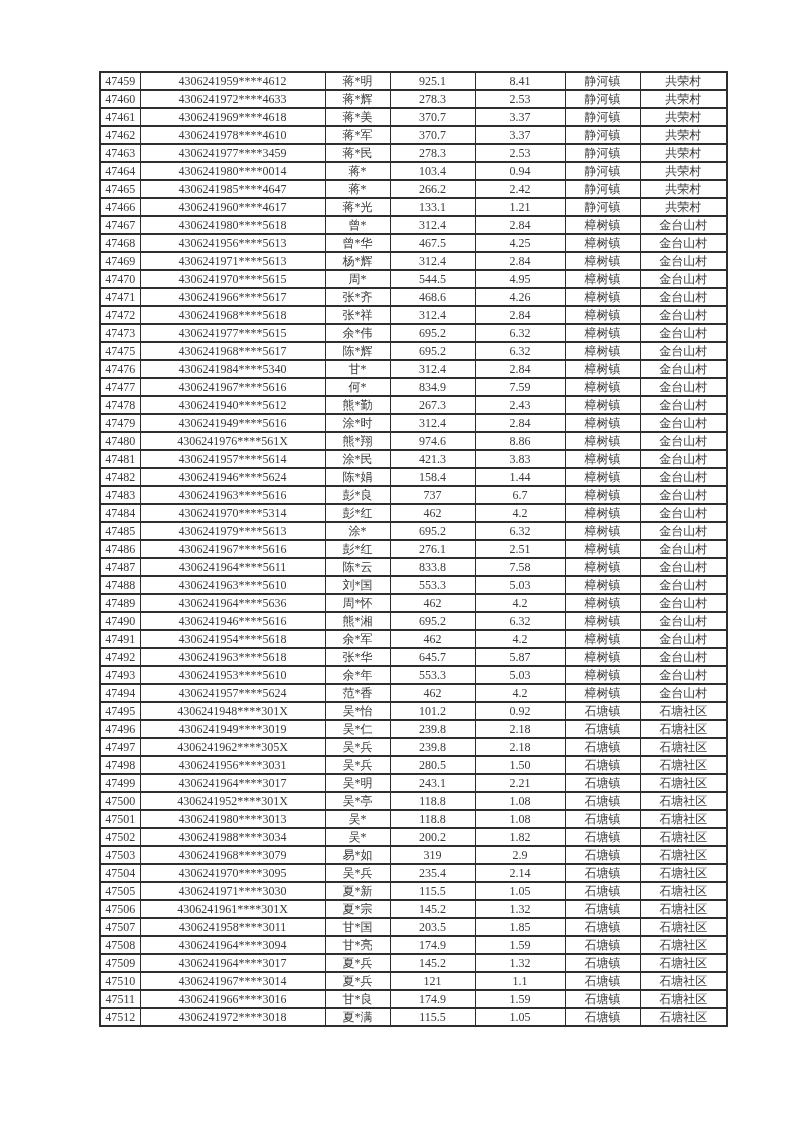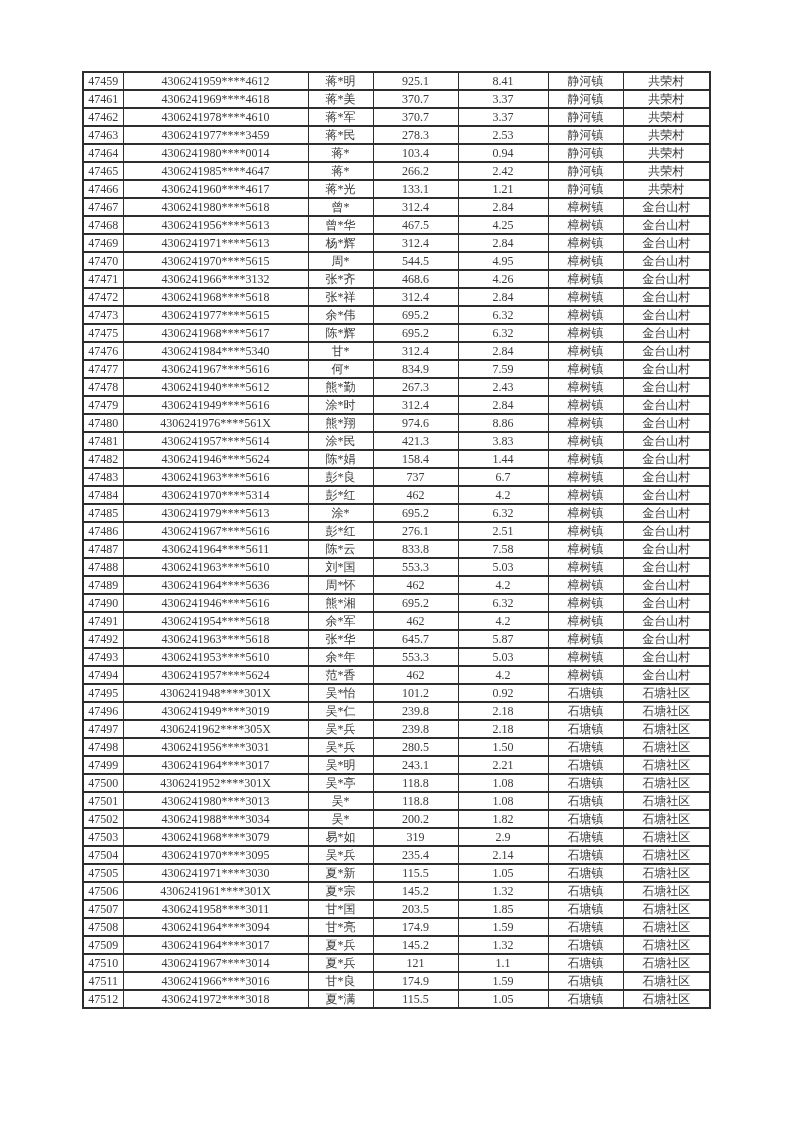--- a/index.html
+++ b/index.html
@@ -10,21 +10,21 @@
     width: 794px;
     height: 1122px;
     background: #ffffff;
     overflow: hidden;
     position: relative;
     font-family: "Liberation Serif", "DejaVu Serif", serif;
   }
   .sheet {
     position: absolute;
     top: 71px;
-    left: 82px;
+    left: 99px;
   }
   table.data-table {
     border-collapse: collapse;
     table-layout: fixed;
     border: 2px solid var(--line-color, #2e2e2e);
     font-size: 12px;
     color: var(--text-color, #3a3a3a);
   }
   table.data-table td {
     border: 1px solid var(--line-color, #2e2e2e);
@@ -64,20 +64,29 @@
         <tr>
           <td>47459</td>
           <td>4306241959****4612</td>
           <td>蒋*明</td>
           <td>925.1</td>
           <td>8.41</td>
           <td>静河镇</td>
           <td>共荣村</td>
         </tr>
         <tr>
+          <td>47460</td>
+          <td>4306241972****4633</td>
+          <td>蒋*辉</td>
+          <td>278.3</td>
+          <td>2.53</td>
+          <td>静河镇</td>
+          <td>共荣村</td>
+        </tr>
+        <tr>
           <td>47461</td>
           <td>4306241969****4618</td>
           <td>蒋*美</td>
           <td>370.7</td>
           <td>3.37</td>
           <td>静河镇</td>
           <td>共荣村</td>
         </tr>
         <tr>
           <td>47462</td>
@@ -155,21 +164,21 @@
           <td>47470</td>
           <td>4306241970****5615</td>
           <td>周*</td>
           <td>544.5</td>
           <td>4.95</td>
           <td>樟树镇</td>
           <td>金台山村</td>
         </tr>
         <tr>
           <td>47471</td>
-          <td>4306241966****3132</td>
+          <td>4306241966****5617</td>
           <td>张*齐</td>
           <td>468.6</td>
           <td>4.26</td>
           <td>樟树镇</td>
           <td>金台山村</td>
         </tr>
         <tr>
           <td>47472</td>
           <td>4306241968****5618</td>
           <td>张*祥</td>

